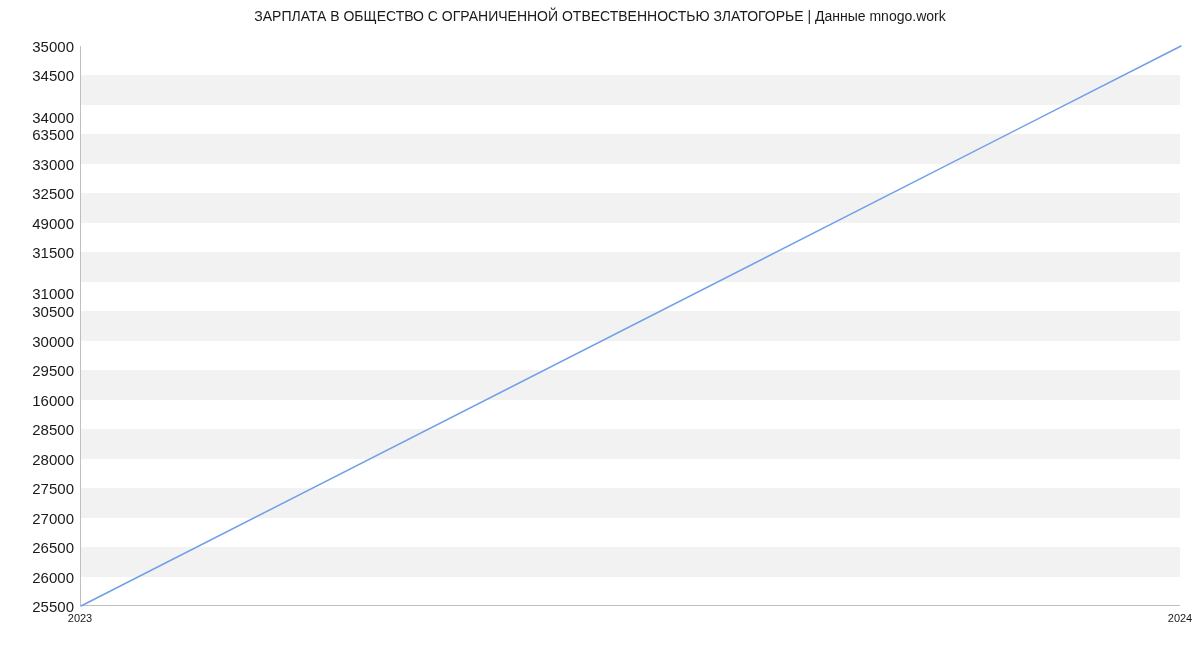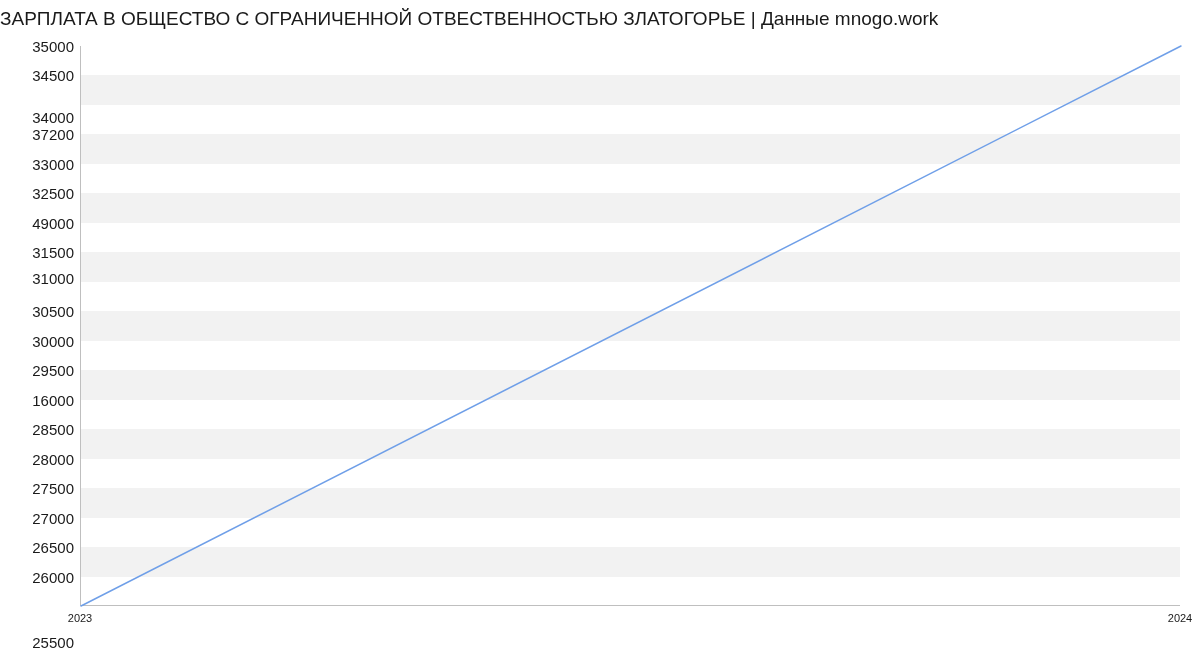--- a/index.html
+++ b/index.html
@@ -14,21 +14,22 @@
   .chart-wrap {
     position: relative;
     width: 1200px;
     height: 650px;
   }
   .title {
     position: absolute;
     top: 8px;
     left: 0;
     right: 0;
-    font-size: 19px;
+    text-align: center;
+    font-size: 14px;
     font-weight: 400;
     color: #1a1a1a;
   }
   .plot {
     position: absolute;
     left: 80px;
     top: 46px;
     width: 1100px;
     height: 560px;
     border-left: 1px solid #bfbfbf;
@@ -81,35 +82,35 @@
       <div class="band" style="top: 265.263px; height: 29.4737px;"></div>
       <div class="band" style="top: 324.211px; height: 29.4737px;"></div>
       <div class="band" style="top: 383.158px; height: 29.4737px;"></div>
       <div class="band" style="top: 442.105px; height: 29.4737px;"></div>
       <div class="band" style="top: 501.053px; height: 29.4737px;"></div>
 
     <svg class="line-svg">
       <polyline id="series-line" fill="none" stroke-width="1.5" stroke-linejoin="round" stroke-linecap="round" points="0,560 1100,0" stroke="#6f9fe8"></polyline>
     </svg>
   </div>
-<div class="y-tick-label" style="top: 642px;">25500</div>
+<div class="y-tick-label" style="top: 606px;">25500</div>
     <div class="y-tick-label" style="top: 576.526px;">26000</div>
     <div class="y-tick-label" style="top: 547.053px;">26500</div>
     <div class="y-tick-label" style="top: 517.579px;">27000</div>
     <div class="y-tick-label" style="top: 488.105px;">27500</div>
     <div class="y-tick-label" style="top: 458.632px;">28000</div>
     <div class="y-tick-label" style="top: 429.158px;">28500</div>
     <div class="y-tick-label" style="top: 399.684px;">16000</div>
     <div class="y-tick-label" style="top: 370.211px;">29500</div>
     <div class="y-tick-label" style="top: 340.737px;">30000</div>
     <div class="y-tick-label" style="top: 311.263px;">30500</div>
-    <div class="y-tick-label" style="top: 278px;">31000</div>
+    <div class="y-tick-label" style="top: 293px;">31000</div>
     <div class="y-tick-label" style="top: 252.316px;">31500</div>
     <div class="y-tick-label" style="top: 222.842px;">49000</div>
     <div class="y-tick-label" style="top: 193.368px;">32500</div>
     <div class="y-tick-label" style="top: 163.895px;">33000</div>
-    <div class="y-tick-label" style="top: 134.421px;">37200</div>
+    <div class="y-tick-label" style="top: 134.421px;">63500</div>
     <div class="y-tick-label" style="top: 104.947px; margin-top: 12px;">34000</div>
     <div class="y-tick-label" style="top: 75.4737px;">34500</div>
     <div class="y-tick-label" style="top: 46px;">35000</div>
     <div class="x-tick-label" style="left: 80px;">2023</div>
     <div class="x-tick-label" style="left: 1180px;">2024</div>
   </div>
 
 </body></html>

